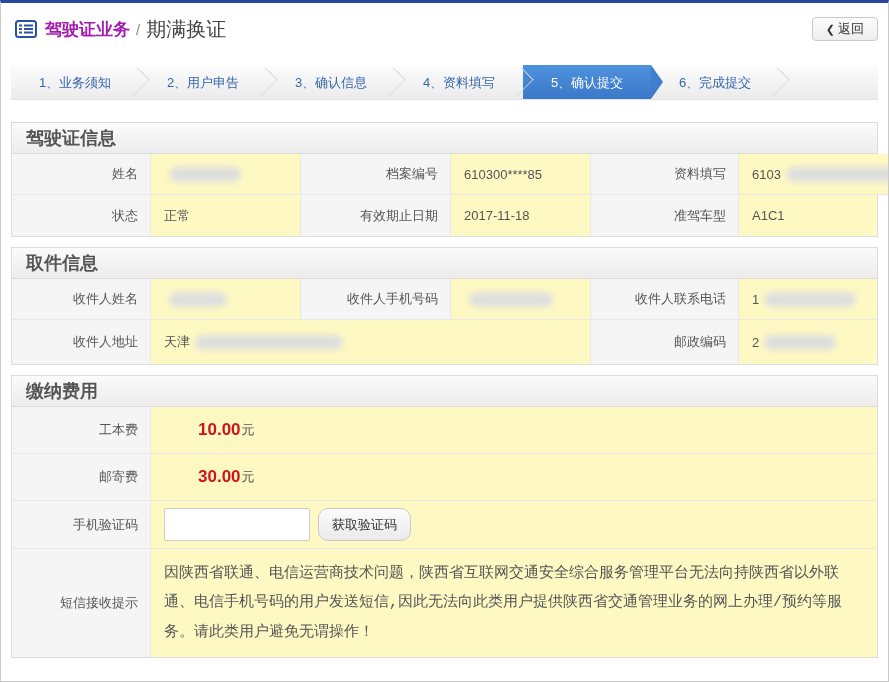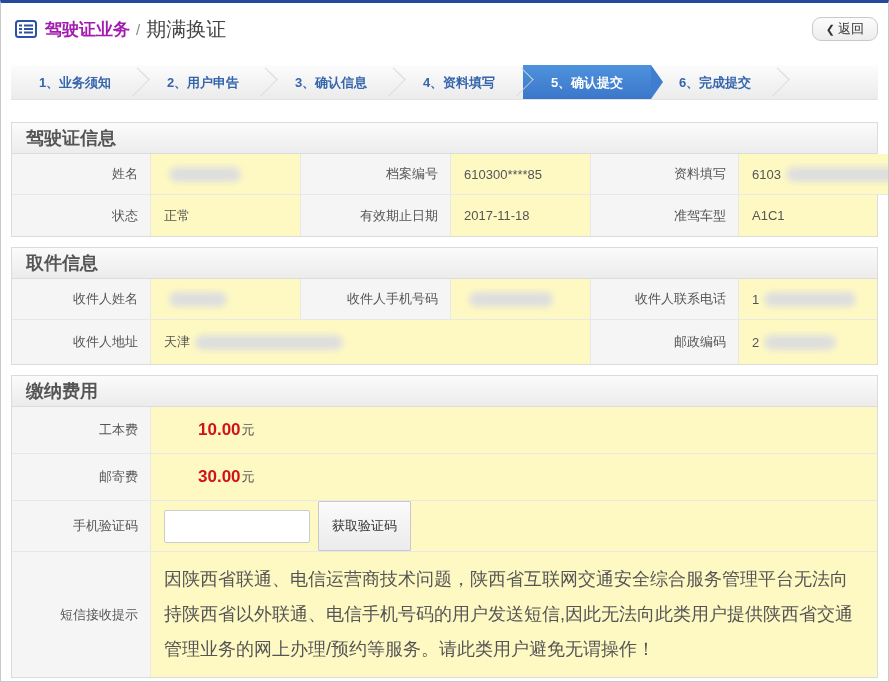--- a/index.html
+++ b/index.html
@@ -7,26 +7,26 @@
   .page { width:889px; height:682px; border:1px solid #c9c9c9; border-top:3px solid #26499d; background:#fff; overflow:hidden; }
 
   
   .hdr { height:52px; display:flex; align-items:center; padding:0 10px 0 14px; }
   .hdr .icon-wrap { width:22px; height:18px; margin-right:8px; }
   .hdr .ttl { font-size:17px; font-weight:bold; color:#a21caf; }
   .hdr .sep { font-size:15px; color:#888; margin:0 6px; }
   .hdr .sub { font-size:20px; color:#444; }
   .hdr .spacer { flex:1; }
   .btn-back { padding:2px 13px; font-size:13px; color:#333; background:linear-gradient(#fcfcfc,#ededed);
-    border:1px solid #c9c9c9; border-radius:9px; cursor:pointer; }
+    border:1px solid #c9c9c9; border-radius:4px; cursor:pointer; }
   .btn-back .chev { font-size:11px; margin-right:3px; color:#333; }
 
   
   .stepbar { margin:10px 10px 22px; height:35px; display:flex; background:linear-gradient(#fcfcfc,#ebebeb); border-bottom:1px solid #e2e2e2; }
-  .step { width:128px; line-height:35px; text-align:center; font-size:13px; font-weight:bold;
+  .step { width:128px; line-height:35px; text-align:center; font-size:13px; font-weight:normal;
     color:#3465ad; position:relative; cursor:pointer; }
   .step::after { content:""; position:absolute; width:23px; height:23px; right:-8px; top:5px;
     border-top:1px solid #d6d6d6; border-right:1px solid #d6d6d6; transform:rotate(45deg) scale(.72,1); z-index:2; }
   .step.active { background:linear-gradient(#4e92dd,#3b77c9); color:#fff; }
   .step.active::after { border:none; width:0; height:0; right:-12px; top:0;
     border-top:17.5px solid transparent; border-bottom:17.5px solid transparent; border-left:12px solid #3f7dce; transform:none; }
 
   
   .section { margin:0 10px 10px; border:1px solid #dcdcdc; }
   .sec-hd { height:31px; line-height:31px; padding-left:14px; background:linear-gradient(#fbfbfb,#ececec);
@@ -40,24 +40,24 @@
   .row-last > .cell { border-bottom:none; }
   .span3 { grid-column:span 3; }
   .redact { display:inline-block; height:15px; background:#dedede; filter:blur(3px); border-radius:8px; margin-left:5px; vertical-align:-3px; }
 
   
   .fee-cell { min-height:47px; }
   .amount { font-size:17px; font-weight:bold; color:#d0121b;margin-left:34px; }
   .unit { font-size:13px; color:#555; margin-left:1px; }
   .cap-cell { min-height:48px; }
   .cap-input { width:146px; height:33px; border:1px solid #ccc; border-radius:2px; padding:0 8px; font-size:13px; margin-right:8px; }
-  .btn-code { height:50px; padding:0 13px; font-size:13px; color:#333; background:linear-gradient(#fbfbfb,#ebebeb);
-    border:1px solid #c9c9c9; border-radius:1px; cursor:pointer; }
+  .btn-code { height:33px; padding:0 13px; font-size:13px; color:#333; background:linear-gradient(#fbfbfb,#ebebeb);
+    border:1px solid #c9c9c9; border-radius:10px; cursor:pointer; }
   .notice-lab { min-height:66px; }
-  .notice-val { padding:10px 16px 10px 13px; line-height:1.95; font-size:18px; color:#c94a4a; }
+  .notice-val { padding:10px 16px 10px 13px; line-height:1.95; font-size:15px; color:#c94a4a;font-family:Liberation Mono, monospace; }
 
   
   .footer { display:flex; justify-content:flex-end; padding:24px 14px 0 0; gap:11px; }
   .btn-blue { min-width:56px; padding:8px 17px; font-size:14px; color:#fff; font-weight:bold;
     background:linear-gradient(#5a9be0,#4384d3); border:1px solid #3c78c3; border-radius:3px; cursor:pointer; }
 </style>
 </head>
 <body>
 
 <div class="page">

